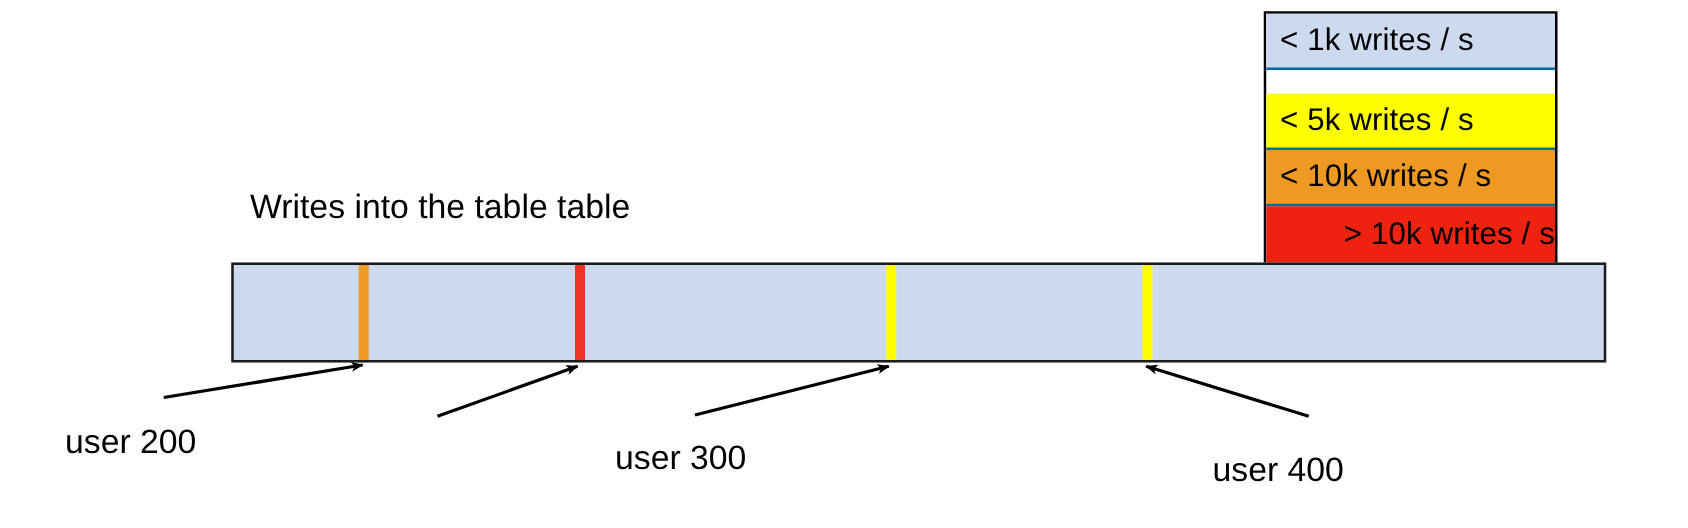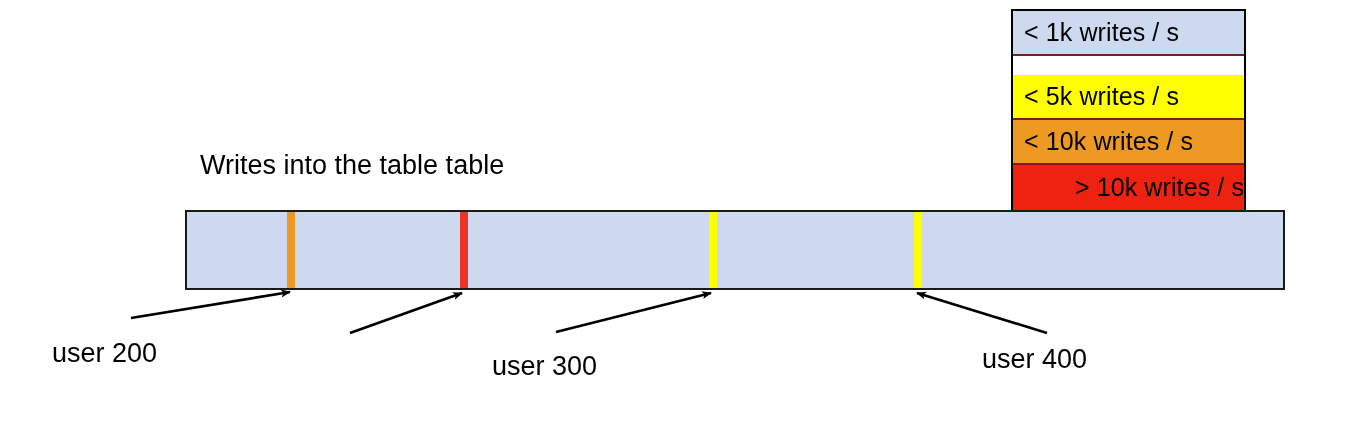--- a/index.html
+++ b/index.html
@@ -29,21 +29,21 @@
     left: 1011px;
     top: 9px;
     width: 235px;
     border: 2px solid #000000;
     box-sizing: border-box;
     background: #ffffff;
   }
   .legend-row {
     height: 45px;
     box-sizing: border-box;
-    border-bottom: 2px solid #7f1d1d;
+    border-bottom: 2px solid #0369a1;
     display: flex;
     align-items: center;
     padding-left: 11px;
   }
   .legend-row:last-child { border-bottom: none; }
   .legend-label {
     font-size: 25px;
     line-height: 1;
     letter-spacing: 0.1px;
     white-space: nowrap;
@@ -130,15 +130,15 @@
       </marker>
     </defs>
     <line x1="131" y1="318" x2="290" y2="292" stroke="#000000" stroke-width="2.6" marker-end="url(#ah)"></line>
     <line x1="350" y1="333" x2="462" y2="293" stroke="#000000" stroke-width="2.6" marker-end="url(#ah)"></line>
     <line x1="556" y1="332" x2="711" y2="293" stroke="#000000" stroke-width="2.6" marker-end="url(#ah)"></line>
     <line x1="1047" y1="333" x2="917" y2="293" stroke="#000000" stroke-width="2.6" marker-end="url(#ah)"></line>
   </svg>
 
   <div class="callout" style="left:52px;  top:340px;">user 200</div>
   <div class="callout" style="left:492px; top:353px;">user 300</div>
-  <div class="callout" style="left:970px; top:346px;margin-left:12px;">user 400</div>
+  <div class="callout" style="left:970px; top:363px;">user 400</div>
 
 </div>
 
 </body></html>

